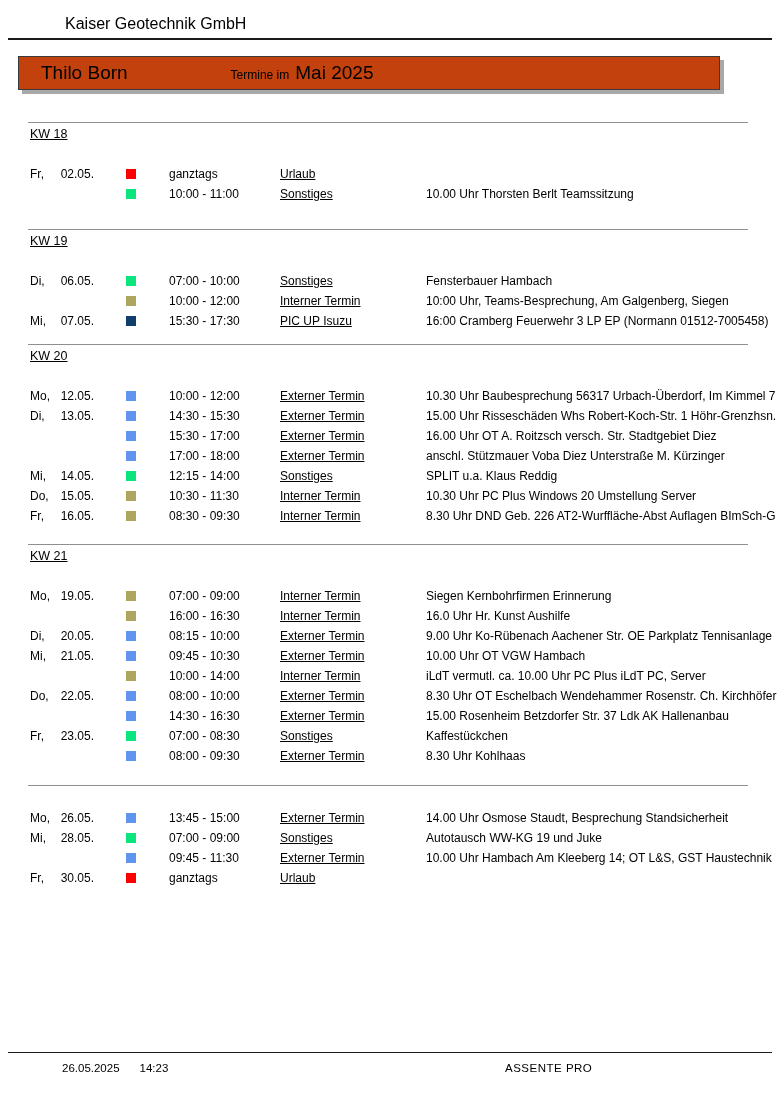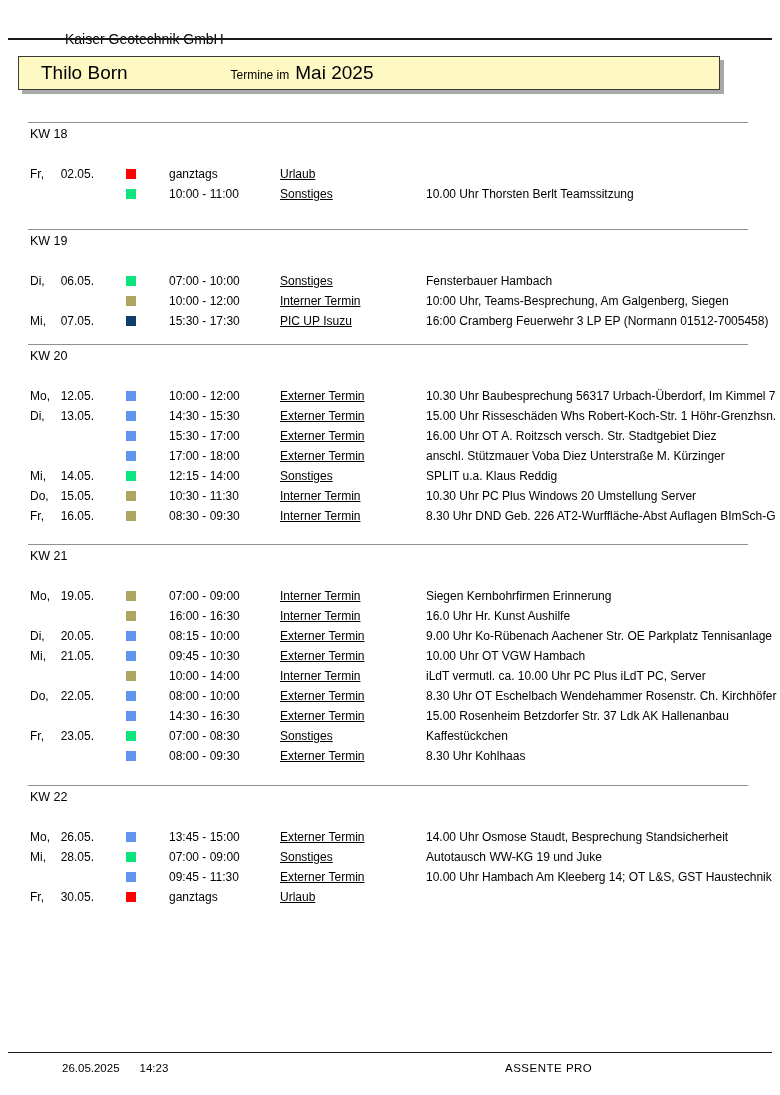--- a/index.html
+++ b/index.html
@@ -1,34 +1,34 @@
 <!DOCTYPE html>
 <html><head>
 <meta charset="utf-8">
 <style>
   html,body{margin:0;padding:0;background:#fff;}
   .page{
     position:relative;width:780px;height:1095px;background:#ffffff;
     font-family:"Liberation Sans","DejaVu Sans",sans-serif;color:#000;overflow:hidden;
   }
-  .company{position:absolute;left:65px;top:32px;font-size:14px;line-height:14px;}
+  .company{position:absolute;left:65px;top:17px;font-size:16px;line-height:14px;}
   .rule{position:absolute;left:8px;width:764px;border-top:2px solid #1a1a1a;height:0;}
   .top-rule{top:38px;}
   .footer-rule{top:1052px;border-top-width:1px;}
   .title-box{
-    position:absolute;left:18px;top:56px;width:700px;height:32px;background:#fef9c3;
+    position:absolute;left:18px;top:56px;width:700px;height:32px;background:#c2410c;
     border:1px solid #3a3a3a;box-shadow:4px 4px 0 0 #a8a8a8;
     line-height:32px;white-space:nowrap;
   }
   .person{font-size:19px;margin-left:22px;}
   .subtitle{font-size:12px;margin-left:103px;}
   .month{font-size:19px;margin-left:6px;}
   .week{position:absolute;left:28px;width:720px;}
   .section-rule{border-top:1px solid #8f8f8f;height:0;width:720px;}
-  .kw{margin-top:4px;margin-left:2px;font-size:12.5px;line-height:15px;}
+  .kw{margin-top:4px;margin-left:2px;font-size:12.5px;line-height:15px;text-decoration:underline;}
   .rows{margin-top:22px;}
   .row{display:flex;align-items:center;height:20px;font-size:12px;white-space:nowrap;gap:29px;}
   .day{display:inline-flex;justify-content:space-between;width:64px;padding-left:2px;flex:none;}
   .cat-square{display:inline-block;width:10px;height:10px;margin-left:3px;flex:none;}
   .time{margin-left:4px;width:82px;flex:none;}
   .category{width:117px;flex:none;text-decoration:underline;}
   .desc{flex:none;}
   .footer{position:absolute;top:1061px;left:0;width:672px;font-size:11.5px;line-height:14px;}
   .footer .fdate{margin-left:62px;}
   .footer .ftime{margin-left:20px;}
@@ -276,21 +276,20 @@
             </span>
     <span class="cat-square" style="background: rgb(96, 148, 238);"></span>
     <span class="time">08:00 - 09:30</span>
     <span class="category">Externer Termin</span>
     <span class="desc">8.30 Uhr Kohlhaas</span>
   </div>
         </div>
   </section>
       <section class="week" style="top: 785px;">
     <div class="section-rule"></div>
-    <div class="kw">KW 22</div>
     <div class="rows">
           <div class="row">
     <span class="day">
               <span>Mo,</span>
               <span>26.05.</span>
             </span>
     <span class="cat-square" style="background: rgb(96, 148, 238);"></span>
     <span class="time">13:45 - 15:00</span>
     <span class="category">Externer Termin</span>
     <span class="desc">14.00 Uhr Osmose Staudt, Besprechung Standsicherheit</span>

